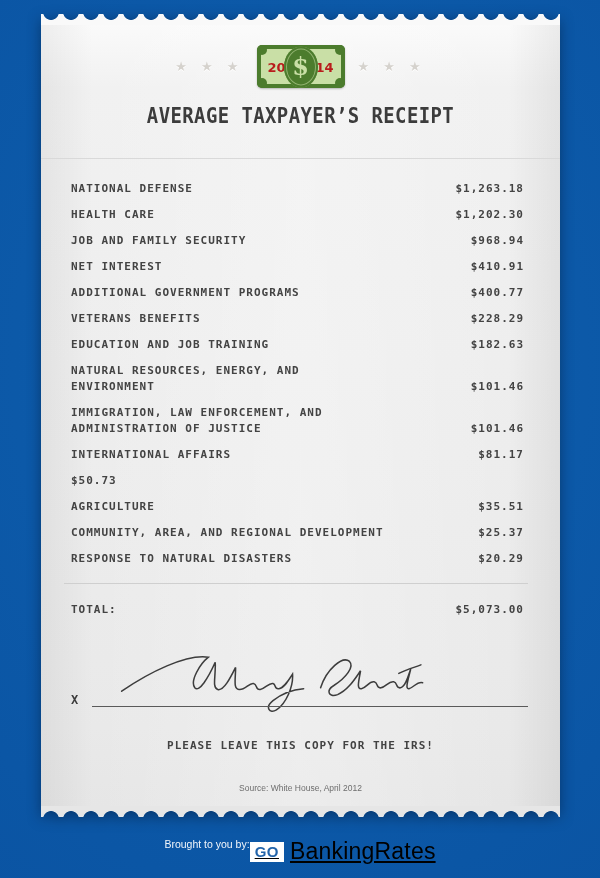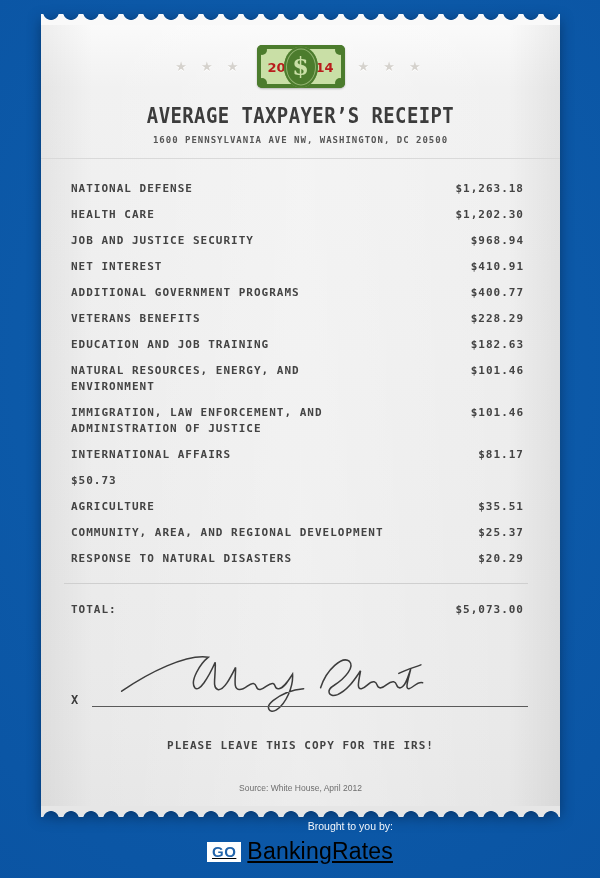--- a/index.html
+++ b/index.html
@@ -58,21 +58,21 @@
     transform:scaleX(.86);white-space:nowrap;
   }
   .address{
     position:absolute;top:110px;left:0;right:0;text-align:center;
     font-size:9px;font-weight:bold;color:#565656;letter-spacing:1px;white-space:nowrap;
   }
   .hr1{position:absolute;top:133px;left:0;right:0;border-top:1px solid #d9d9d9;}
 
   
   .items{position:absolute;top:156px;left:30px;right:36px;}
-  .item-row{display:flex;justify-content:space-between;align-items:flex-start;margin-bottom:10px;}
+  .item-row{display:flex;justify-content:space-between;align-items:flex-end;margin-bottom:10px;}
   .item-label{
     font-size:11px;font-weight:bold;color:#434343;letter-spacing:1px;
     line-height:16px;white-space:pre;text-align:left;
   }
   .item-amount{
     font-size:11px;font-weight:bold;color:#434343;letter-spacing:1px;
     line-height:16px;white-space:nowrap;flex-shrink:0;
   }
   .hr2{border-top:1px solid #cfcfcf;margin:16px -4px 0 -7px;}
   .total-row{display:flex;justify-content:space-between;margin-top:18px;}
@@ -87,21 +87,21 @@
     position:absolute;top:714px;left:0;right:0;text-align:center;
     font-size:11px;font-weight:bold;color:#434343;letter-spacing:1px;white-space:nowrap;
   }
   .source-note{
     position:absolute;top:758px;left:0;right:0;text-align:center;
     font-family:"Liberation Sans",sans-serif;font-size:8.5px;color:#6e6e6e;
   }
 
   
   .footer{position:absolute;left:0;right:0;bottom:13px;display:flex;justify-content:center;}
-  .footer-inner{display:flex;flex-direction:column;align-items:flex-end;}
+  .footer-inner{display:flex;align-items:flex-start;}
   .brought{font-family:"Liberation Sans",sans-serif;font-size:10.5px;color:#f2f6fb;margin-bottom:6px;}
   .logo-row{display:flex;align-items:center;text-decoration:underline;}
   .logo-go{
     background:#ffffff;color:#2264aa;font-family:"Liberation Sans",sans-serif;
     font-weight:bold;font-size:15px;letter-spacing:.5px;padding:2px 5px;line-height:16px;
   }
   .logo-rest{
     font-family:"Liberation Sans",sans-serif;font-size:23px;color:#000000;
     margin-left:6px;letter-spacing:.2px;font-weight:400;
   }
@@ -128,37 +128,36 @@
             <span class="bill-year right">14</span>
             <div class="bill-oval">
               <span class="bill-dollar">$</span>
             </div>
           </div>
         </div>
         <span class="stars">★ ★ ★</span>
       </div>
 
       <div class="title">AVERAGE TAXPAYER’S RECEIPT</div>
-      <div class="address">1600 PENNSYLVANIA AVE NW, WASHINGTON, DC 20500</div>
       <div class="hr1"></div>
 
       <div class="items">
 
           <div class="item-row">
             <span class="item-label">NATIONAL DEFENSE</span>
             <span class="item-amount">$1,263.18</span>
           </div>
 
           <div class="item-row">
             <span class="item-label">HEALTH CARE</span>
             <span class="item-amount">$1,202.30</span>
           </div>
 
           <div class="item-row">
-            <span class="item-label">JOB AND JUSTICE SECURITY</span>
+            <span class="item-label">JOB AND FAMILY SECURITY</span>
             <span class="item-amount">$968.94</span>
           </div>
 
           <div class="item-row">
             <span class="item-label">NET INTEREST</span>
             <span class="item-amount">$410.91</span>
           </div>
 
           <div class="item-row">
             <span class="item-label">ADDITIONAL GOVERNMENT PROGRAMS</span>

